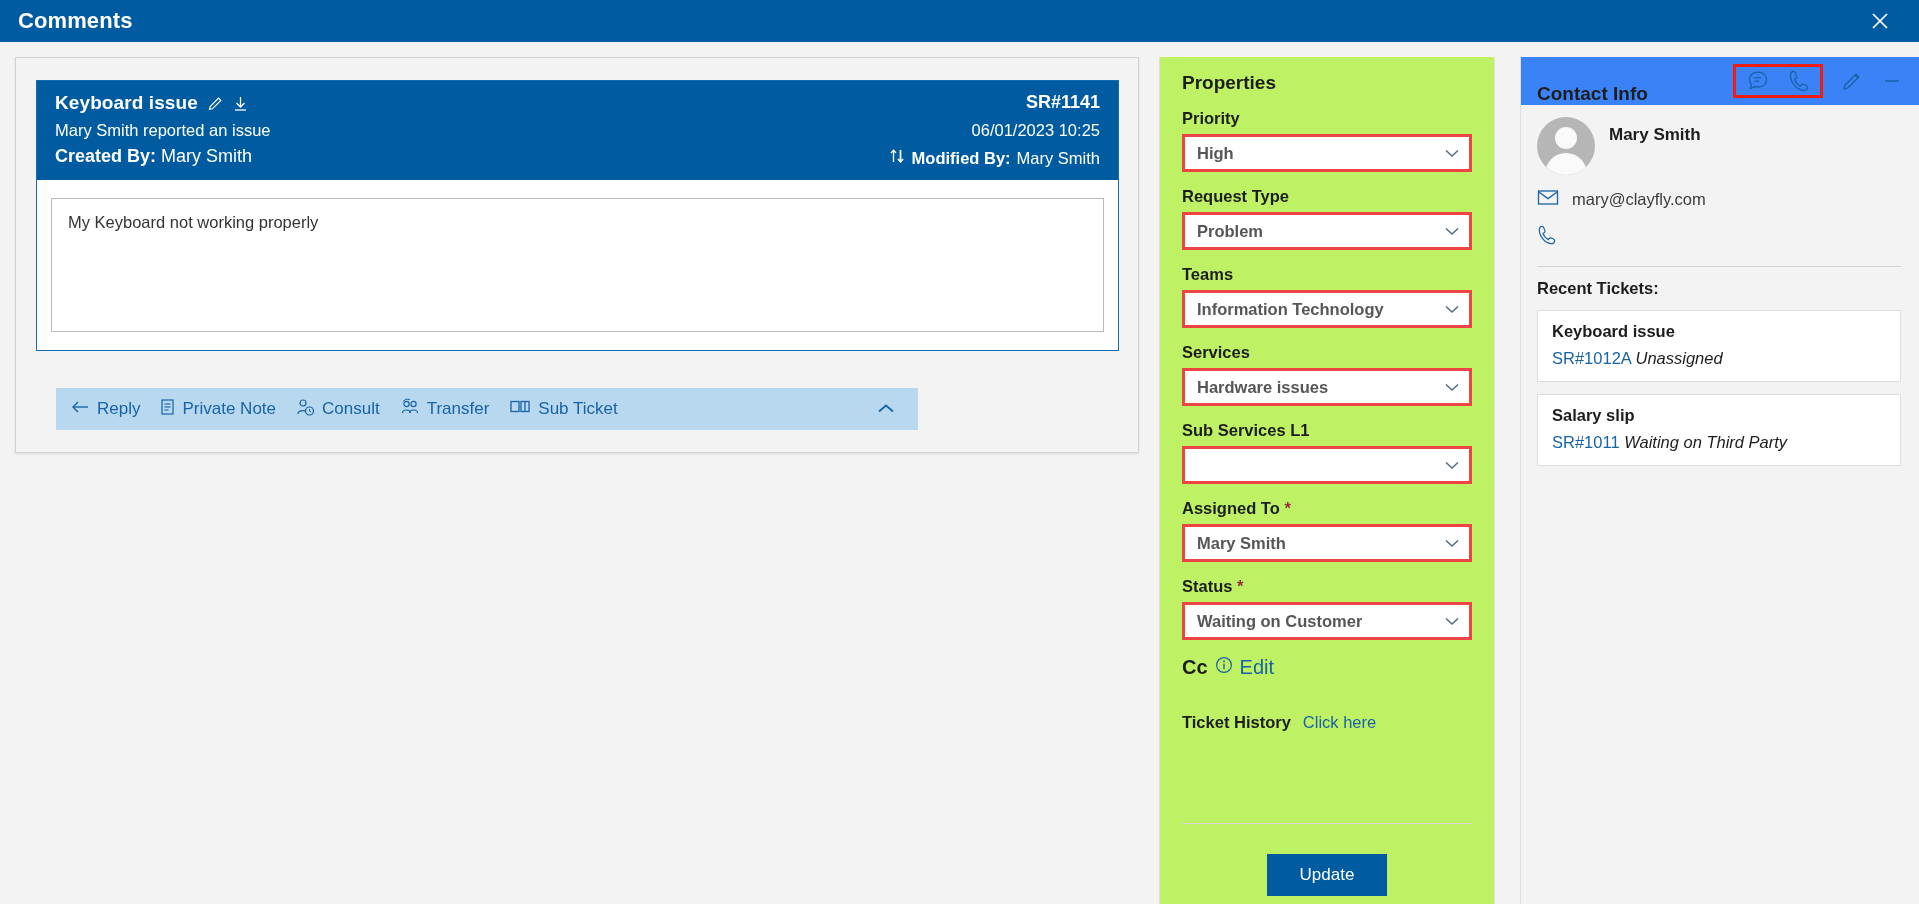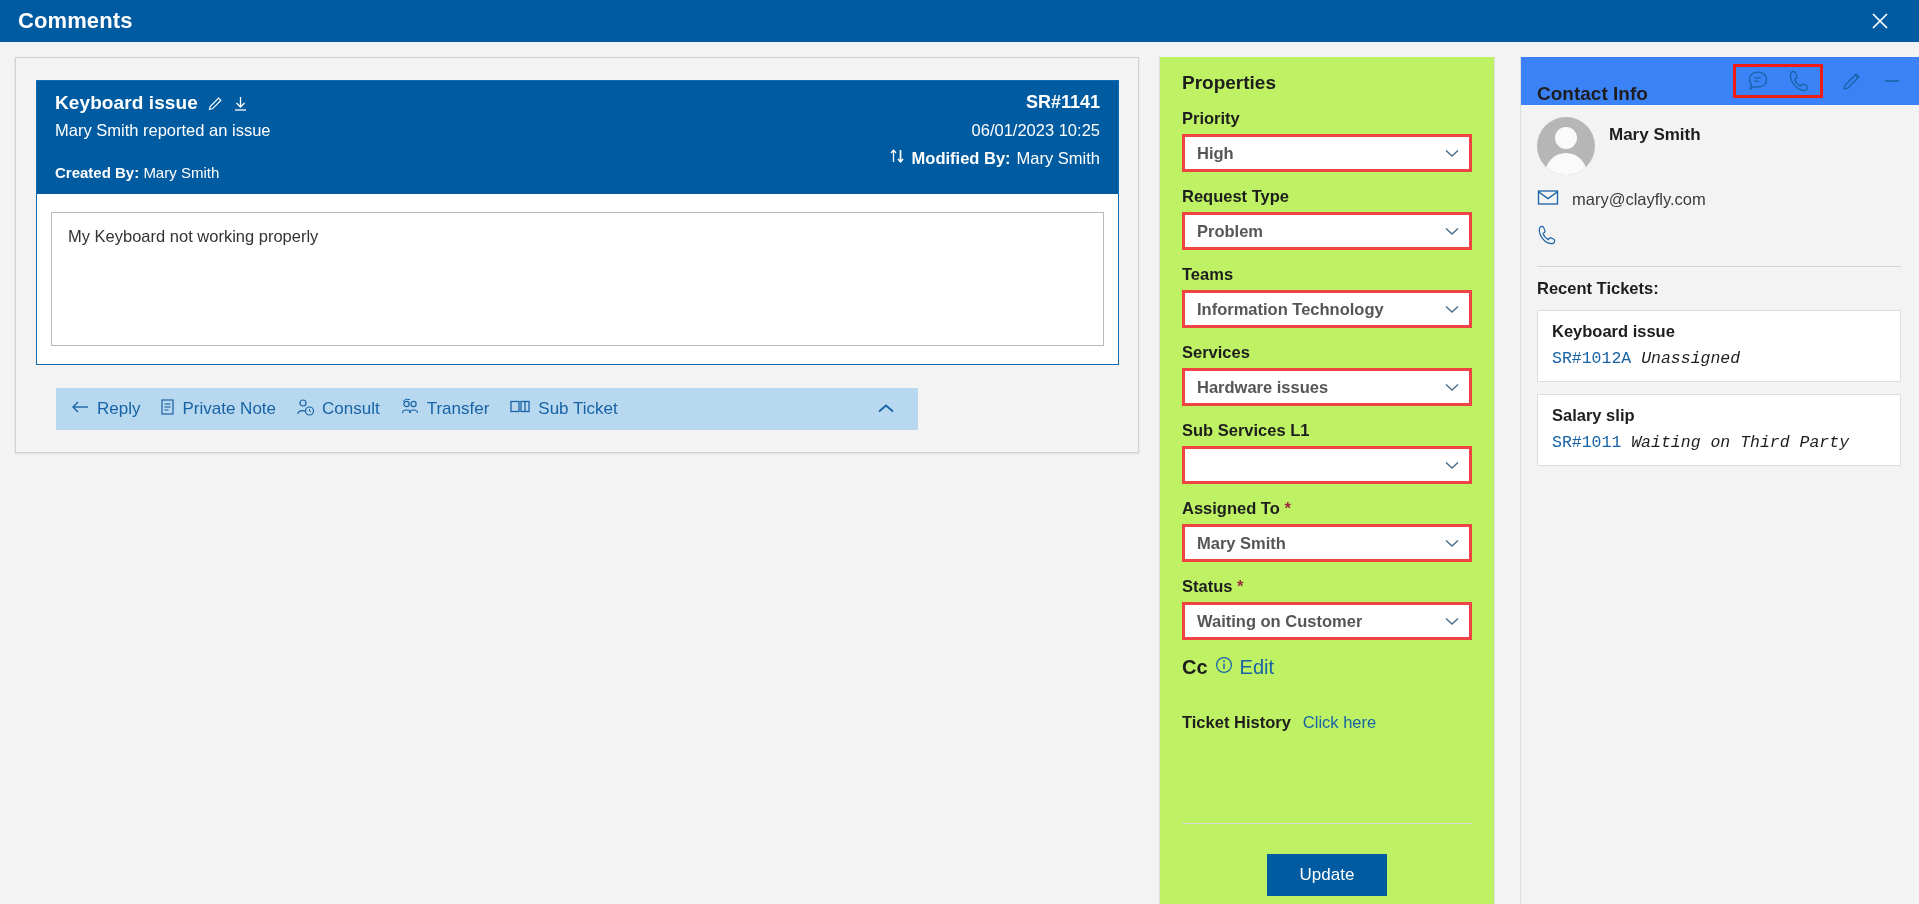--- a/index.html
+++ b/index.html
@@ -92,22 +92,22 @@
     font-weight: bold;
     letter-spacing: .1px;
   }
   .th-icon { display: inline-flex; align-items: center; cursor: pointer; }
   .th-sub {
     font-size: 16.5px;
     margin-top: 7px;
     font-weight: normal;
   }
   .th-created {
-    font-size: 15px;
-    margin-top: 24px;
+    font-size: 18px;
+    margin-top: 6px;
   }
   .th-created b { font-weight: bold; }
   .th-right {
     position: absolute;
     right: 18px; top: 11px;
     text-align: right;
   }
   .th-sr { font-size: 18px; font-weight: bold; }
   .th-date { font-size: 16.5px; margin-top: 8px; font-weight: normal;}
   .th-mod { font-size: 16.5px; margin-top: 8px; display: flex; align-items: center; justify-content: flex-end; gap: 6px;}
@@ -341,21 +341,21 @@
     border: 1px solid #dedede;
     margin-top: 12px;
     padding: 11px 14px 13px 14px;
     cursor: pointer;
   }
   .ticket-item-title {
     font-size: 16.5px;
     font-weight: bold;
     color: #1d1d1d;
   }
-  .ticket-item-meta { margin-top: 8px; font-size: 16.5px; font-family: Liberation Mono, monospace; }
+  .ticket-item-meta { margin-top: 8px; font-size: 16.5px; }
   .ticket-item-id { color: #1763a6; }
   .ticket-item-status { color: #1d1d1d; font-style: italic; }
 </style>
 </head>
 <body>
 
 <div class="titlebar">
   <div class="titlebar-title">Comments</div>
   <div class="titlebar-close">
     <svg width="20" height="20" viewBox="0 0 20 20">

